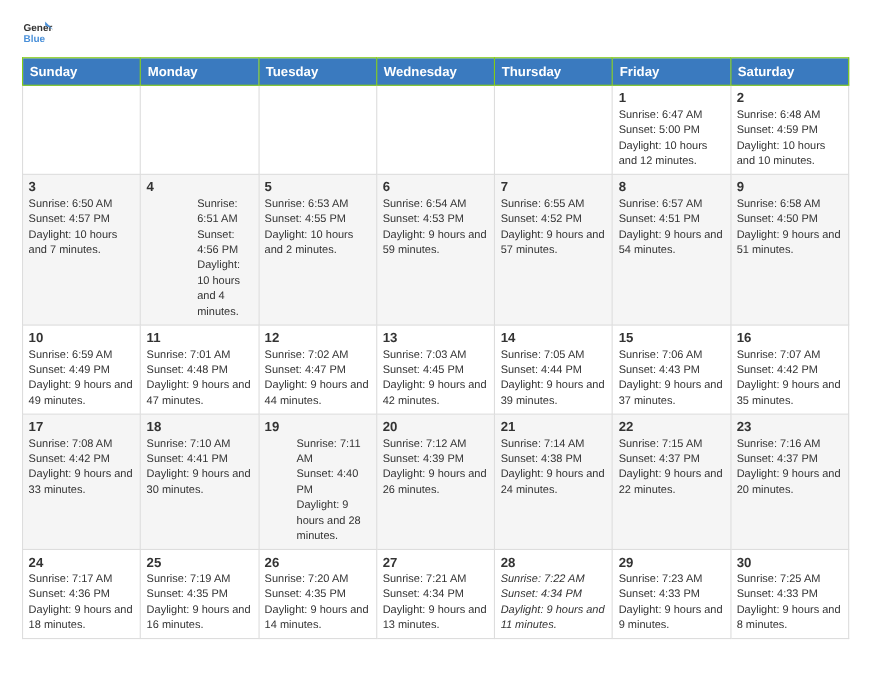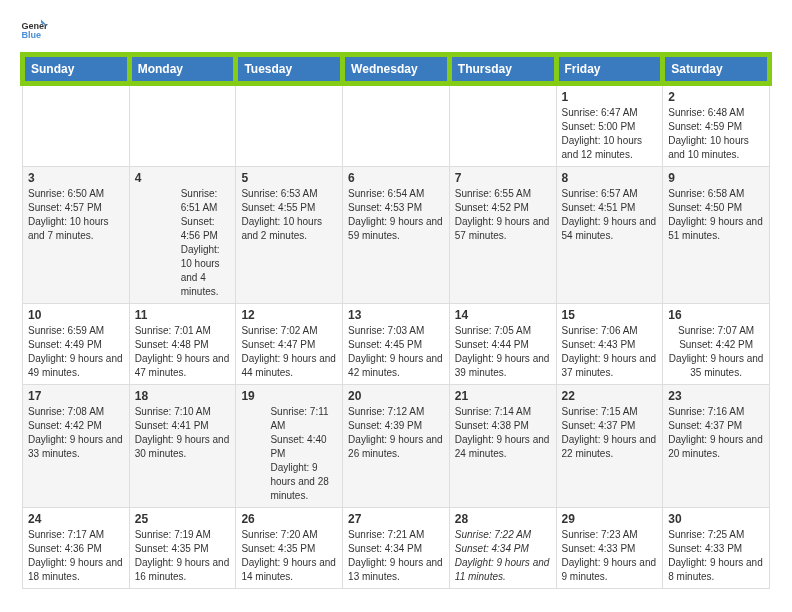--- a/index.html
+++ b/index.html
@@ -43,21 +43,21 @@
       border-collapse: collapse;
       font-size: 10.5px;
     }
     .calendar-table th {
       background-color: #3a7abf;
       color: #fff;
       text-align: left;
       padding: 5px 6px;
       font-size: 12px;
       font-weight: bold;
-      border: 5px solid #84cc16;
+      border: 1px solid #84cc16;
     }
     .calendar-table td {
       border: 1px solid #ddd;
       vertical-align: top;
       padding: 4px 5px;
       width: 14.28%;
       min-height: 70px;
       height: 80px;
       background: #fff;
     }
@@ -209,21 +209,21 @@
 Daylight: 9 hours and 39 minutes.</div>
         </td>
         <td>
           <span class="day-number">15</span>
           <div class="day-info" style="white-space: pre-line;">Sunrise: 7:06 AM
 Sunset: 4:43 PM
 Daylight: 9 hours and 37 minutes.</div>
         </td>
         <td>
           <span class="day-number">16</span>
-          <div class="day-info" style="white-space: pre-line; text-align: center;">Sunrise: 7:07 AM
+          <div class="day-info" style="white-space: pre-line;">Sunrise: 7:07 AM
 Sunset: 4:42 PM
 Daylight: 9 hours and 35 minutes.</div>
         </td>
       </tr>
       <tr>
         <td>
           <span class="day-number">17</span>
           <div class="day-info" style="white-space: pre-line;">Sunrise: 7:08 AM
 Sunset: 4:42 PM
 Daylight: 9 hours and 33 minutes.</div>

